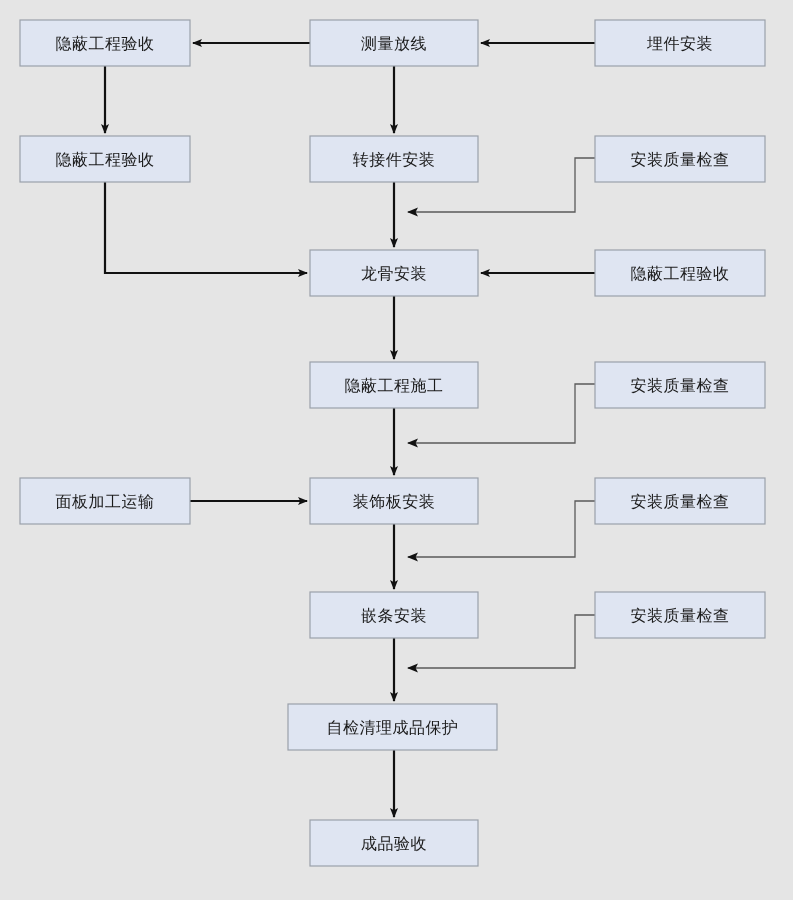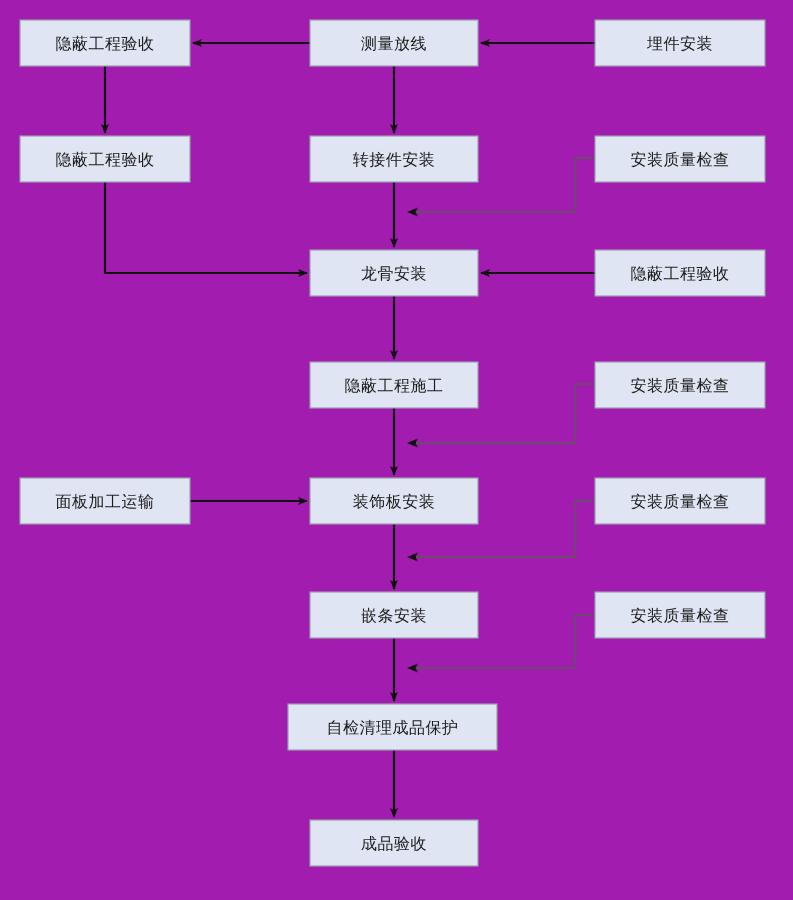--- a/index.html
+++ b/index.html
@@ -10,21 +10,21 @@
   body {
     width: 793px;
     height: 900px;
     font-family: "DejaVu Sans", "Liberation Sans", sans-serif;
     overflow: hidden;
   }
   #flowchart-root {
     position: relative;
     width: 793px;
     height: 900px;
-    background: #a21caf;
+    background: #e5e5e5;
     text-align: center;
   }
   svg.chart-canvas {
     position: absolute;
     left: 0;
     top: 0;
     width: 793px;
     height: 900px;
     display: block;
   }

